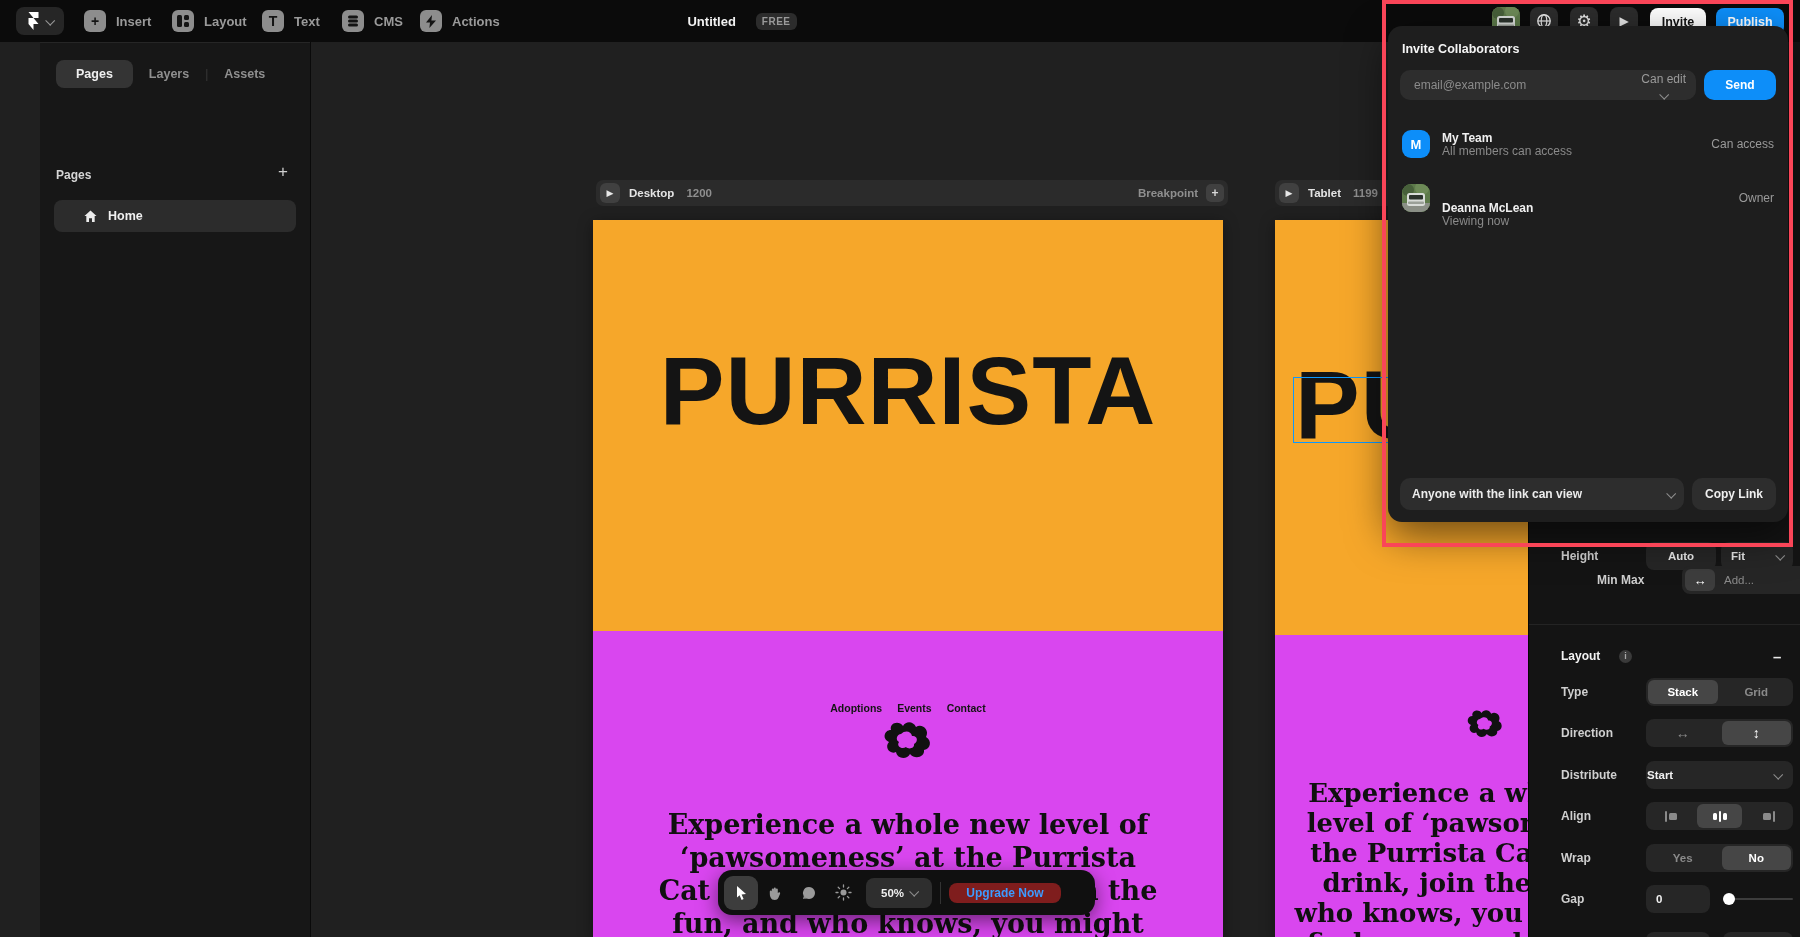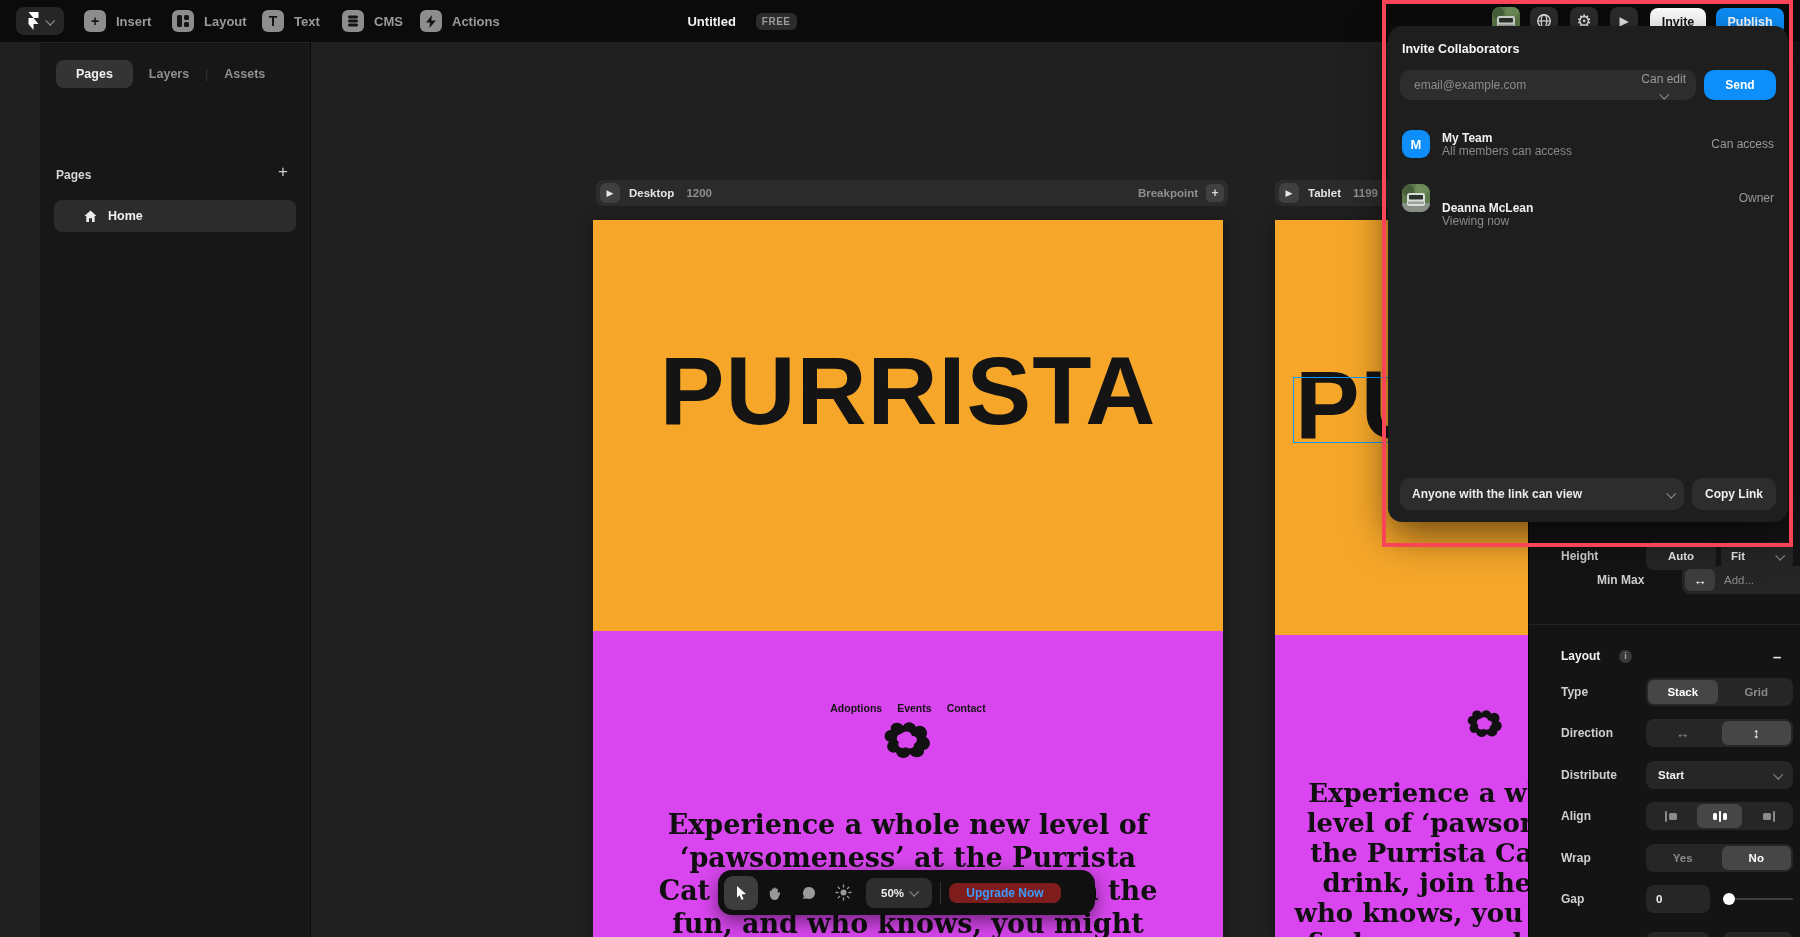--- a/index.html
+++ b/index.html
@@ -54,21 +54,21 @@
   .selection-box{border:1.5px solid #0d99ff;background:transparent;z-index:2;}
   
   .inspector{left:1528px;top:42px;width:272px;height:895px;background:#141414;z-index:8;border-left:1px solid #060606;}
   .insp-row{position:absolute;left:0;width:272px;height:28px;display:flex;align-items:center;}
   .insp-label{position:absolute;left:32px;color:#cfcfcf;font-size:12px;font-weight:700;}
   .ctl{position:absolute;background:#262626;border-radius:8px;height:28px;display:flex;align-items:center;}
   .seg-track{left:117px;width:147px;}
   .seg{flex:1;height:24px;margin:2px;display:flex;align-items:center;justify-content:center;
        border-radius:6px;font-size:11.5px;font-weight:700;color:#8a8a8a;}
   .seg.active{background:#464646;color:#fff;}
-  .insp-select{left:117px;width:147px;color:#f0f0f0;font-size:11.5px;font-weight:600;padding-left:12px;box-sizing:border-box;}
+  .insp-select{left:117px;width:147px;color:#f0f0f0;font-size:11.5px;font-weight:600;padding-left:1px;box-sizing:border-box;}
   .insp-divider{position:absolute;left:0;width:272px;height:1px;background:#242424;}
   .info-dot{width:13px;height:13px;border-radius:50%;background:#3a3a3a;color:#a8a8a8;font-size:9px;
             display:inline-flex;align-items:center;justify-content:center;font-weight:700;margin-left:8px;}
   .chev{display:inline-block;width:6px;height:6px;border-right:1.6px solid #8f8f8f;
         border-bottom:1.6px solid #8f8f8f;transform:rotate(45deg) translateY(-1px);}
   .align-glyph{display:flex;align-items:center;gap:2px;}
   .align-glyph .bar{width:2px;height:11px;background:currentColor;border-radius:1px;}
   .align-glyph .box{width:8px;height:7px;background:currentColor;border-radius:1.5px;}
   
   .popup{left:1388px;top:26px;width:400px;height:496px;background:#1e1e1e;border-radius:14px;

